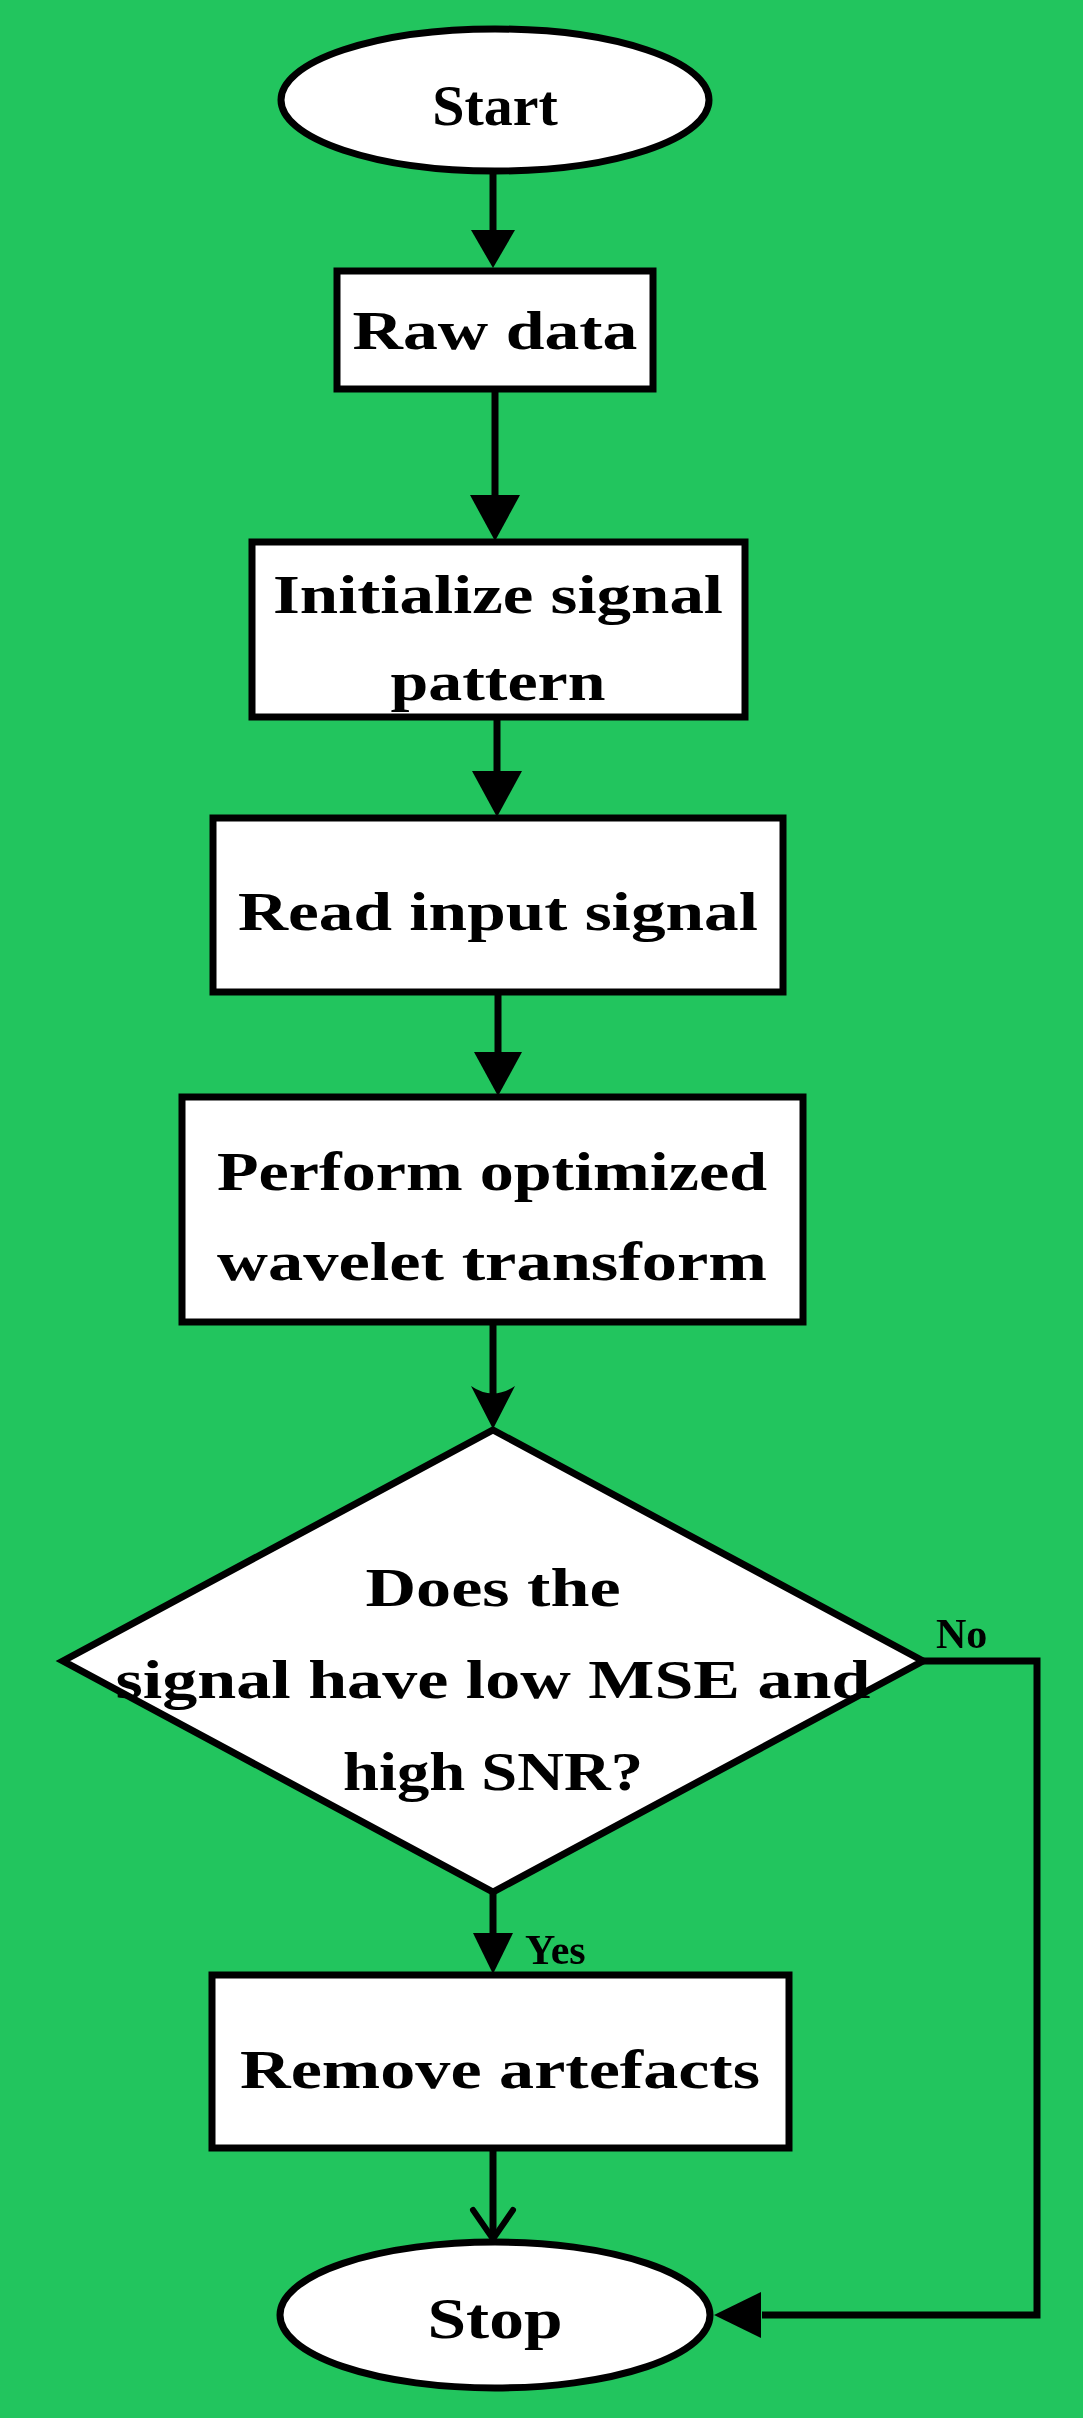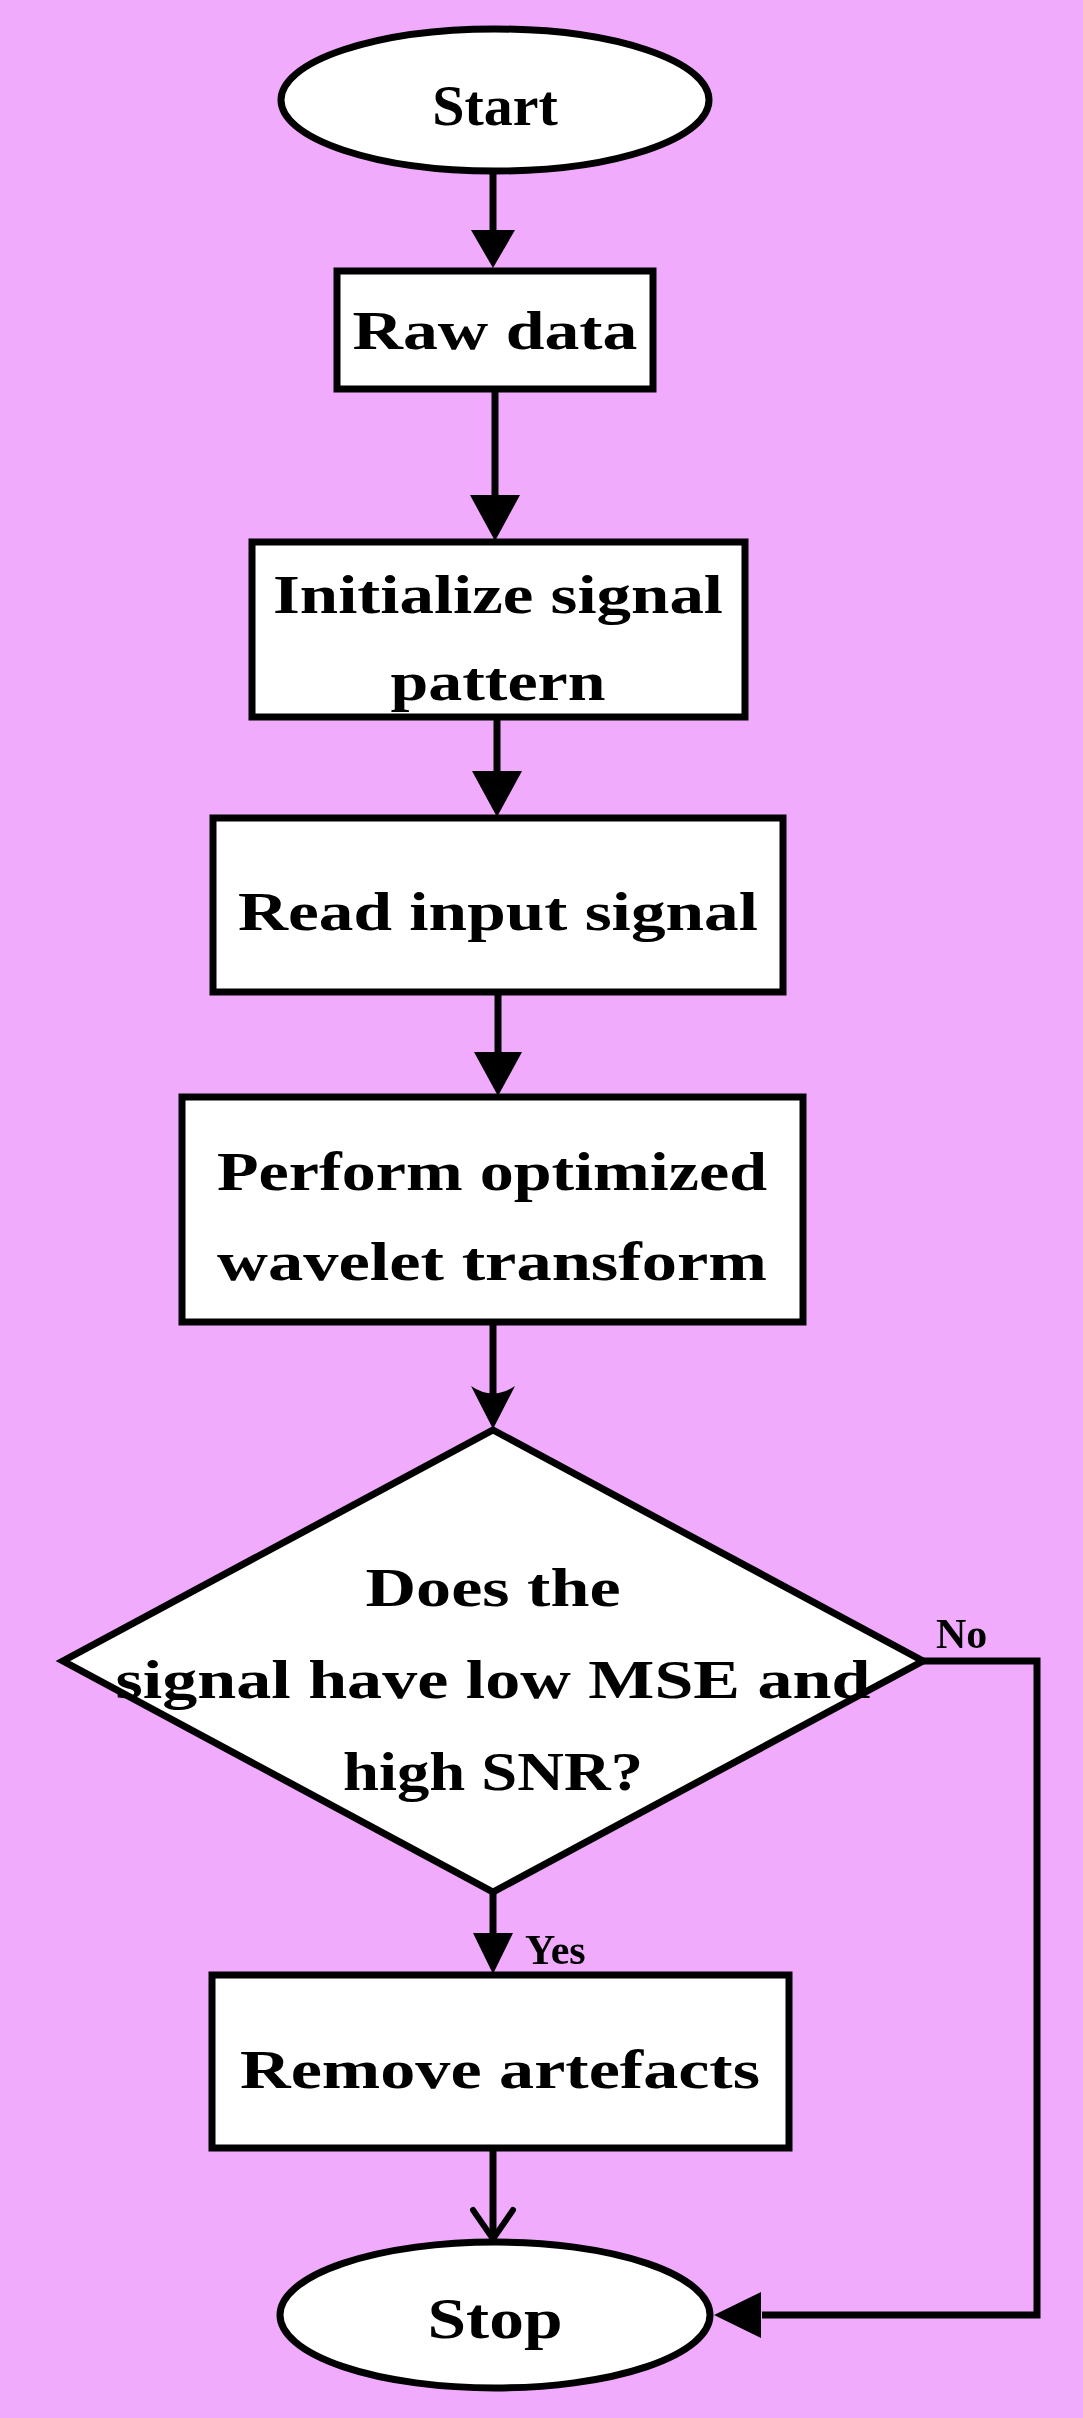--- a/index.html
+++ b/index.html
@@ -4,21 +4,21 @@
 <style>
   html, body {
     margin: 0;
     padding: 0;
     background: #ffffff;
   }
   .canvas {
     position: relative;
     width: 1083px;
     height: 2418px;
-    background: #f0abfc;
+    background: #22c55e;
     overflow: hidden;
   }
   svg.flow {
     display: block;
     width: 1083px;
     height: 2418px;
   }
   .shape {
     fill: #ffffff;
     stroke: #000000;

